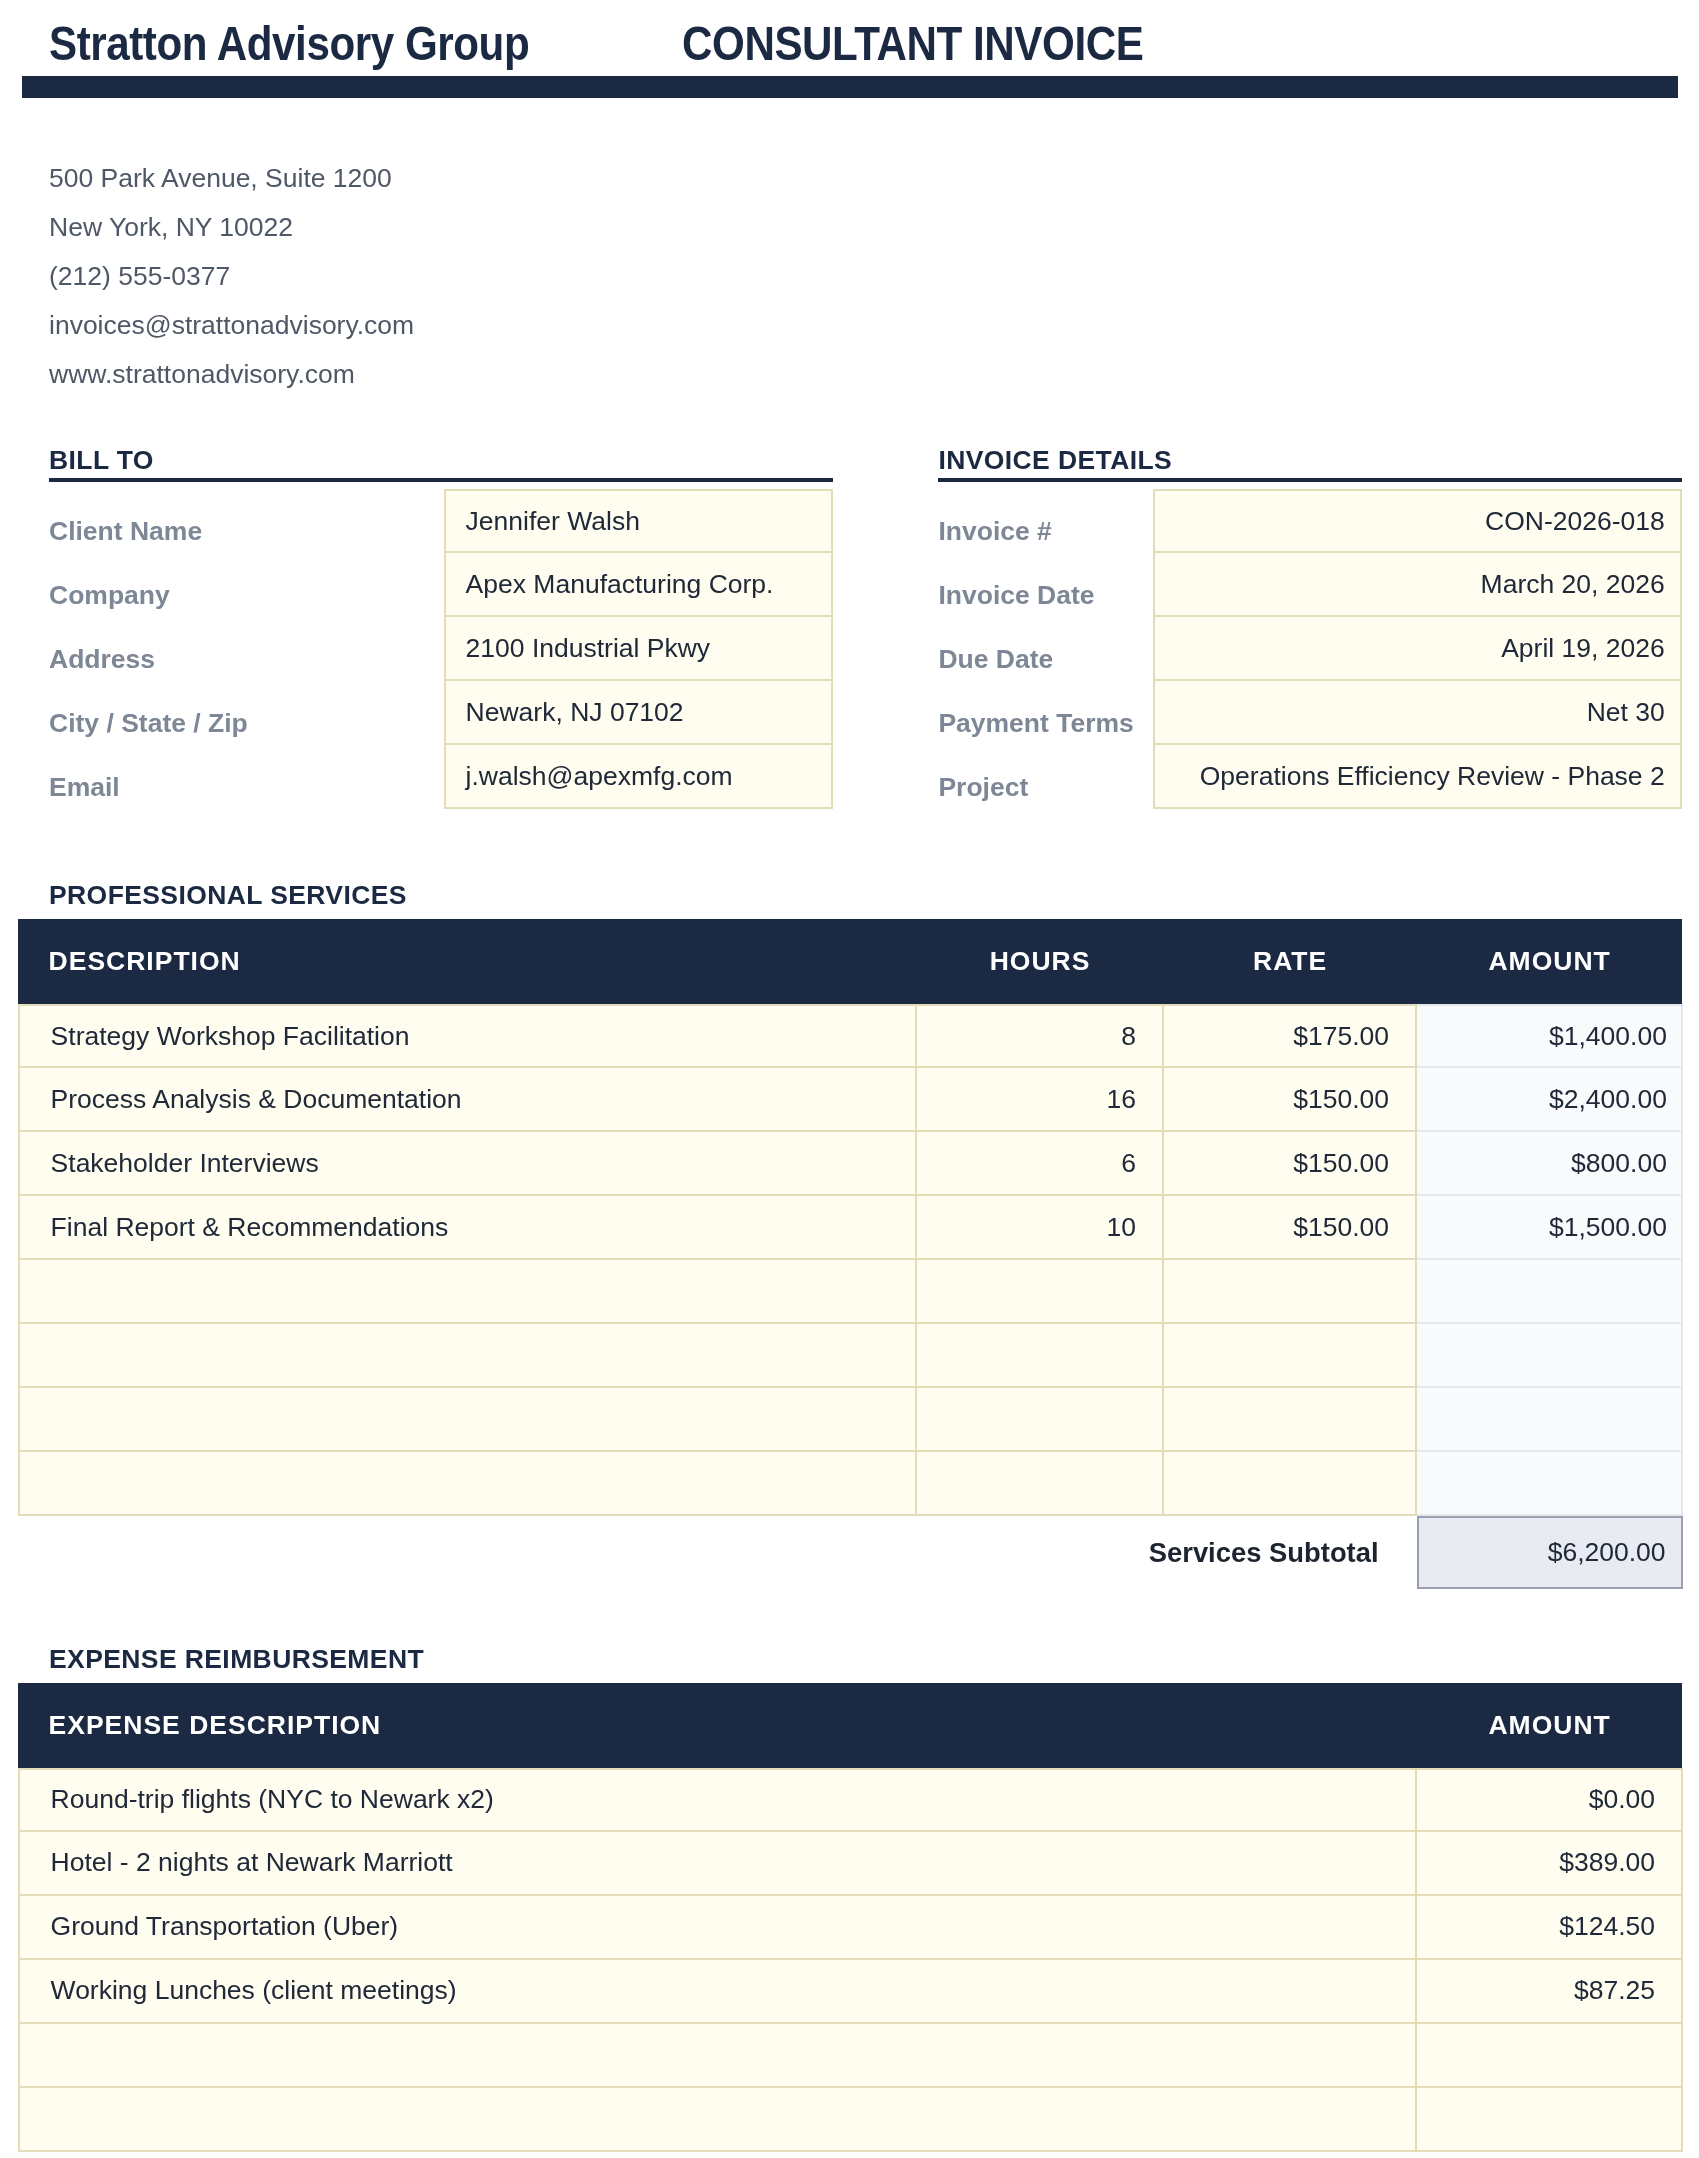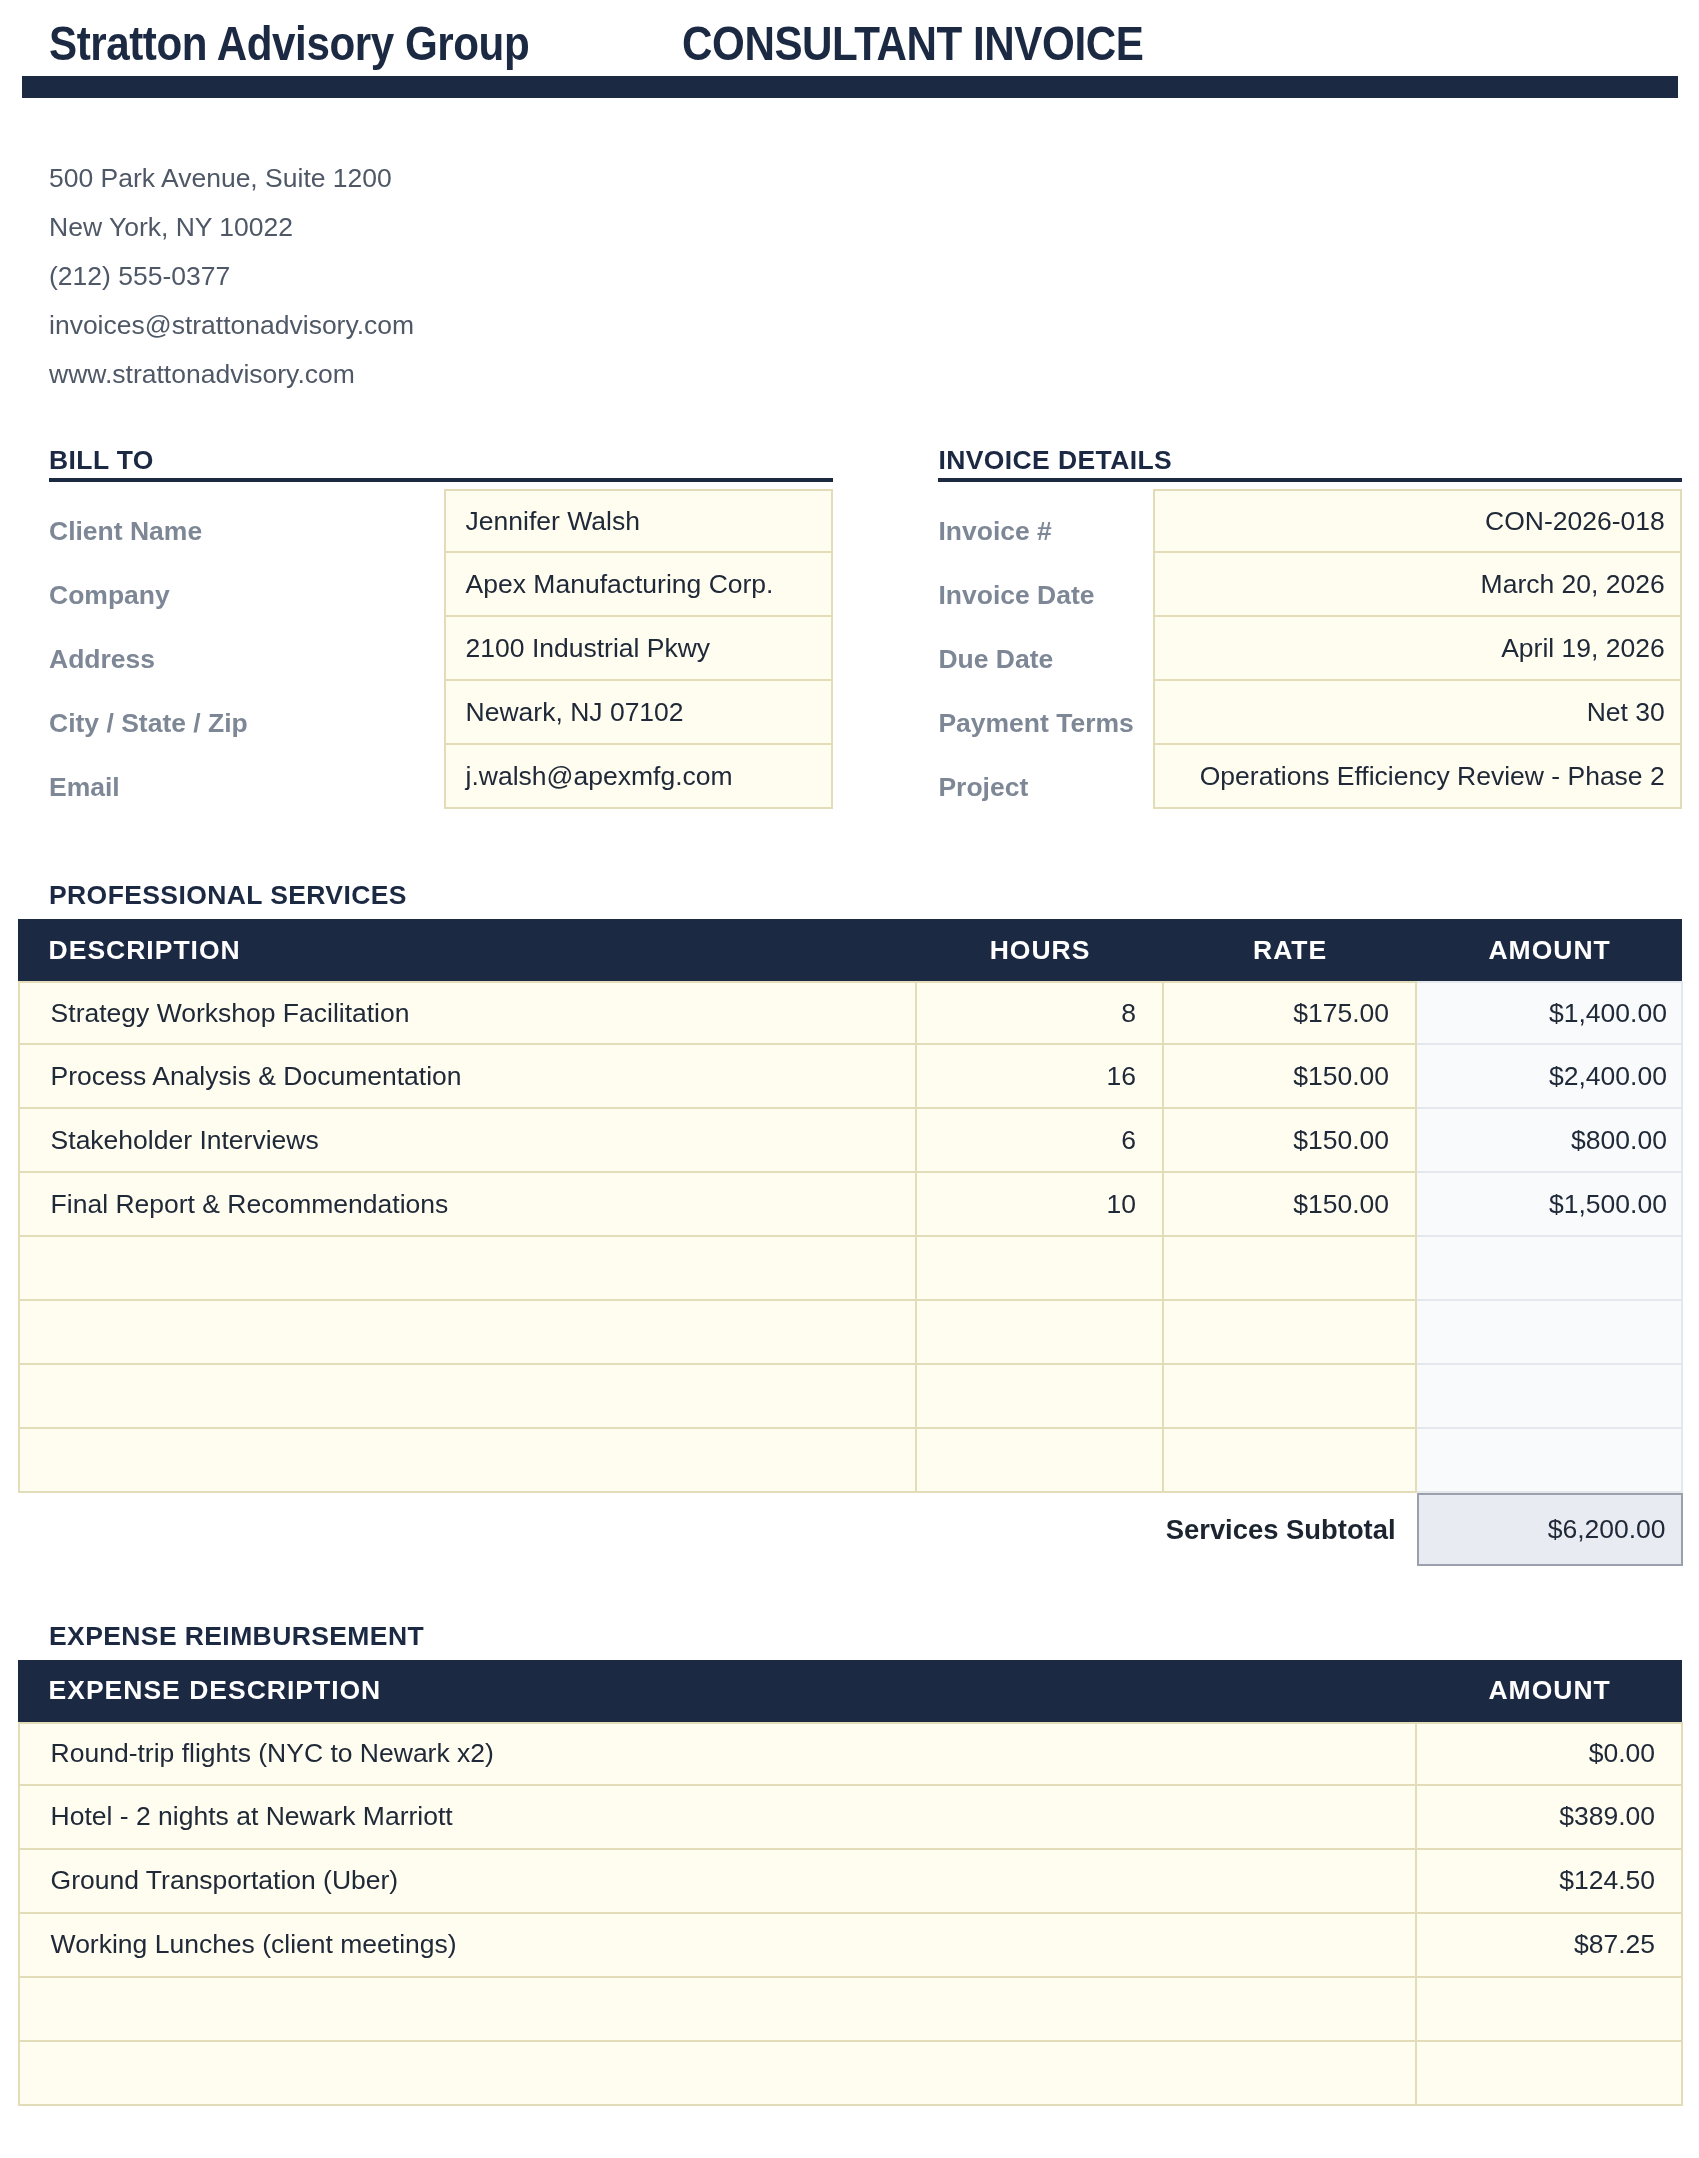--- a/index.html
+++ b/index.html
@@ -59,21 +59,21 @@
   .field + .field .fbox { border-top:0; }
   .bill .fbox { padding-left:19.6px; }
   .details .fbox { justify-content:flex-end; padding-right:15.7px; }
 
   
   .tbl-title { margin:71px 0 0 49px; }
   .tbl-title.expenses-title { margin-top:55px; }
 
   
   .thead {
-    margin:7.8px 17.6px 0; height:62px; background:#1b2942;
+    margin:7.8px 17.6px 0; height:85px; background:#1b2942;
     display:grid; align-items:center;
     color:#ffffff; font-weight:700; font-size:26.5px; letter-spacing:1px; white-space:nowrap;
   }
   .svc-cols { grid-template-columns:899px 247px 253px 266px; }
   .exp-cols { grid-template-columns:1399px 266px; }
   .th-desc { padding-left:31px; }
   .th-c { text-align:center; }
 
   .trows { margin:0 17.6px; }
   .srow { display:grid; height:64px; }
@@ -89,21 +89,21 @@
   .cell.num { justify-content:flex-end; padding-right:25.5px; }
   .cell.amt {
     background:#f8fafb; border-color:#e4e7eb;
     justify-content:flex-end; padding-right:13.7px;
   }
   .srow.first .cell.amt { border-top-color:#e4e7eb; }
 
   
   .subrow { margin:0 17.6px; display:grid; grid-template-columns:1399px 266px; height:73px; }
   .sublabel {
-    display:flex; align-items:center; justify-content:flex-end; padding-right:21px;
+    display:flex; align-items:center; justify-content:flex-end; padding-right:38px;
     font-size:27.4px; font-weight:700; color:#1c2430; white-space:nowrap;
   }
   .subbox {
     background:#e9ebf2; border:2px solid #9aa1ad;
     display:flex; align-items:center; justify-content:flex-end; padding-right:15px;
     font-size:26.5px; color:#202938; white-space:nowrap;
   }
 </style>
 </head>
 <body>

